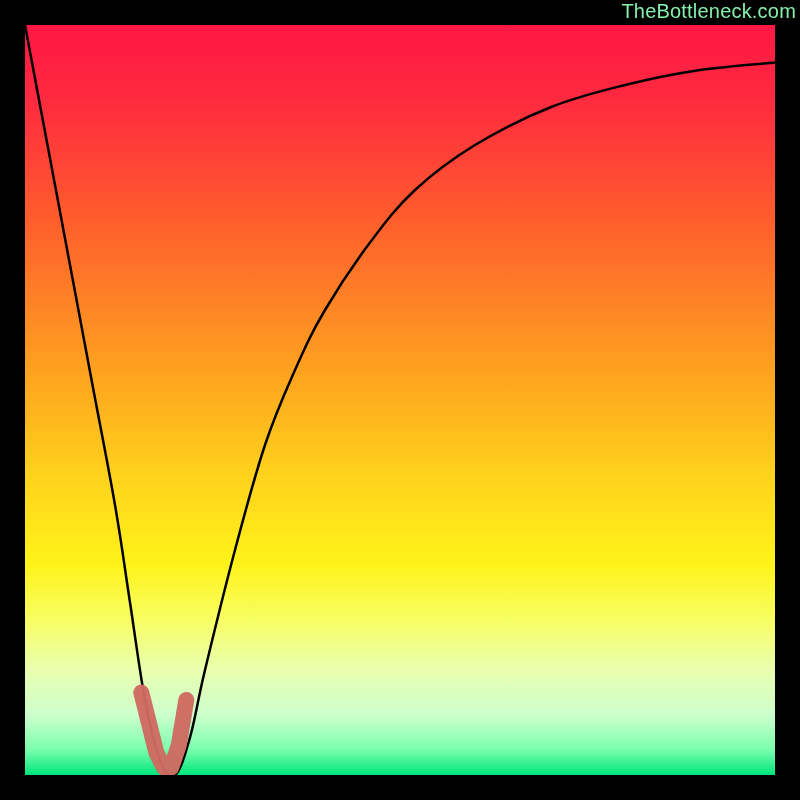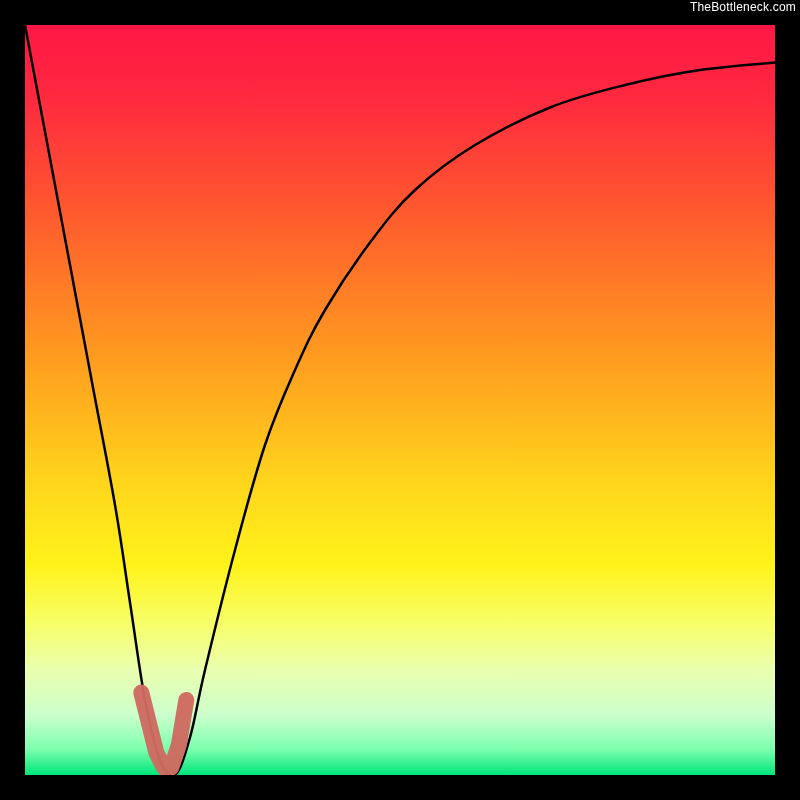--- a/index.html
+++ b/index.html
@@ -26,22 +26,22 @@
     overflow: hidden;
   }
   .gradient-bg {
     position: absolute;
     inset: 0;
   }
   .watermark {
     position: absolute;
     top: 0px;
     right: 4px;
-    color: #ffffff;
-    font-size: 12px;
+    color: #86efac;
+    font-size: 20px;
     font-weight: 500;
     letter-spacing: 0.2px;
     z-index: 5;
   }
   svg.curves {
     position: absolute;
     inset: 0;
     z-index: 3;
   }
 </style>

